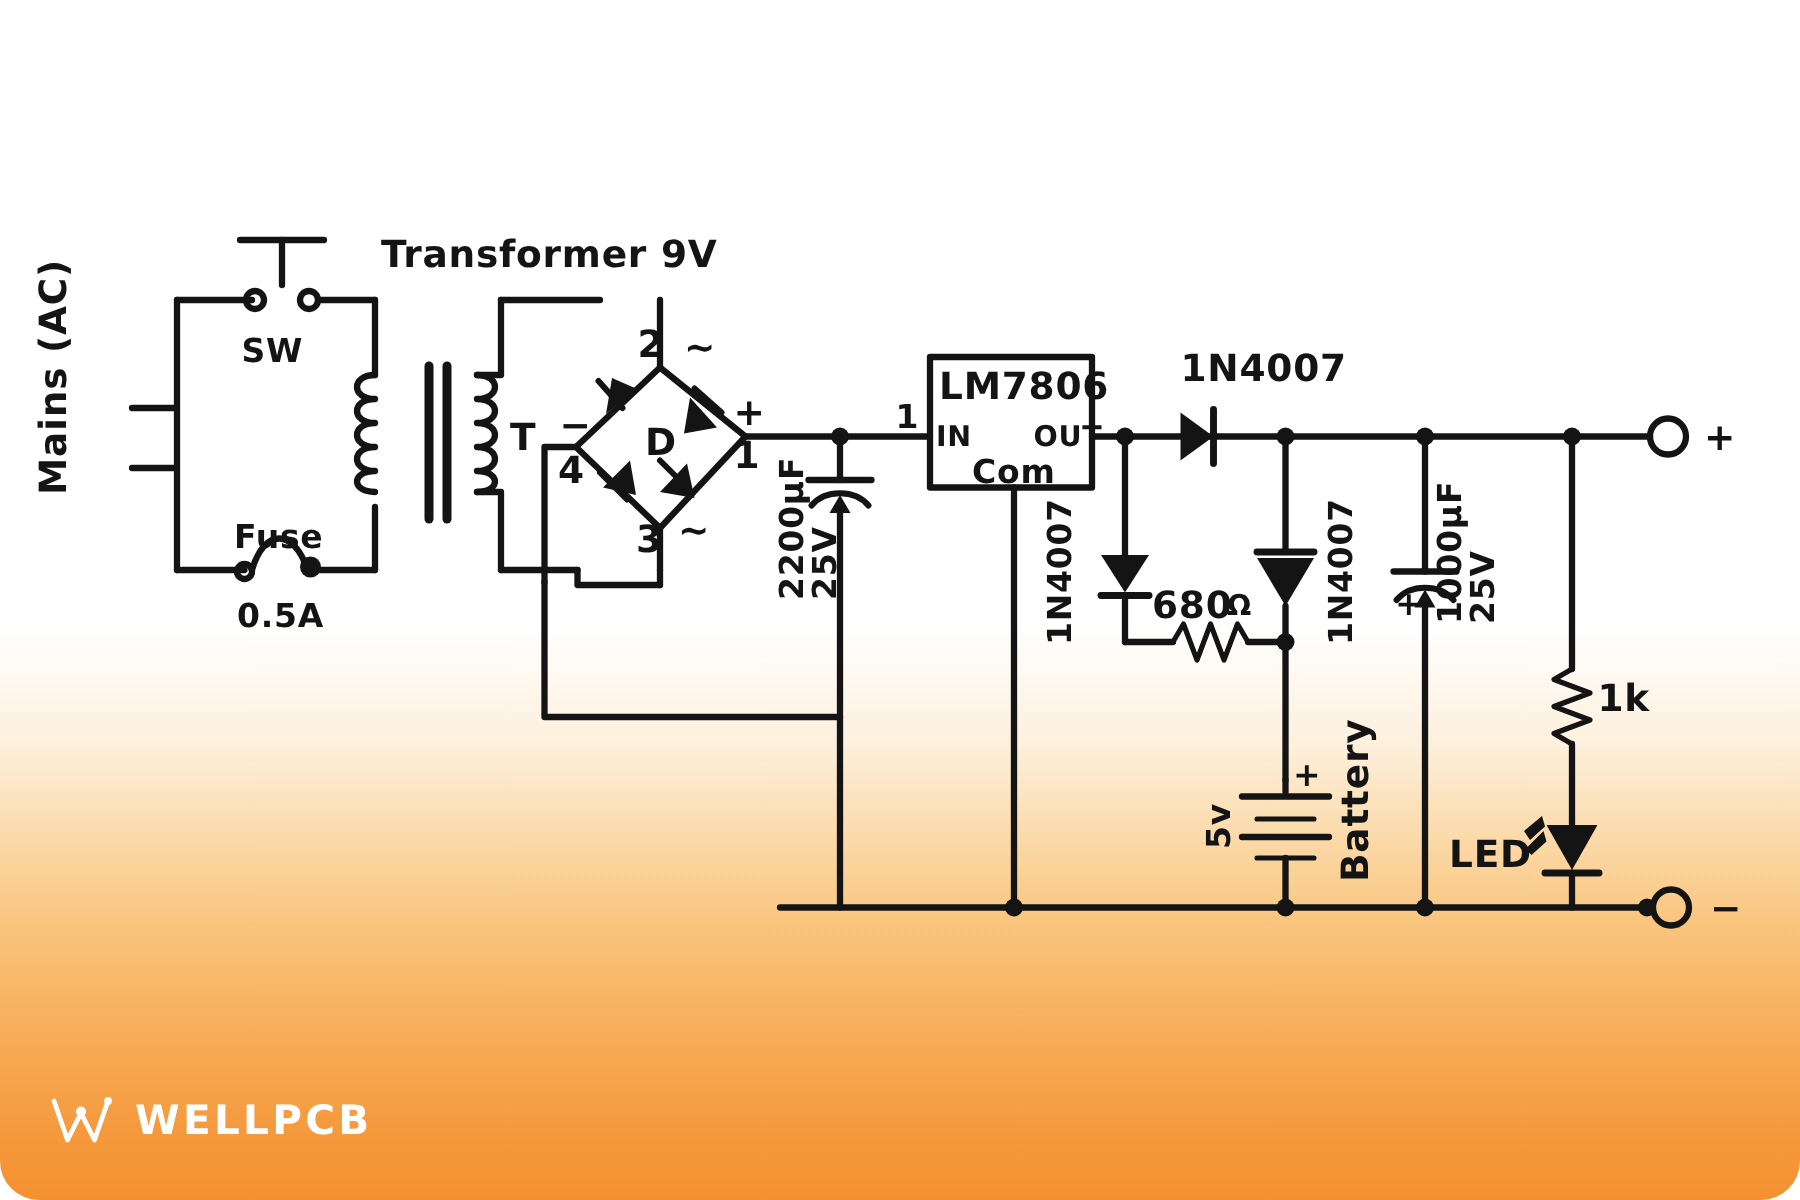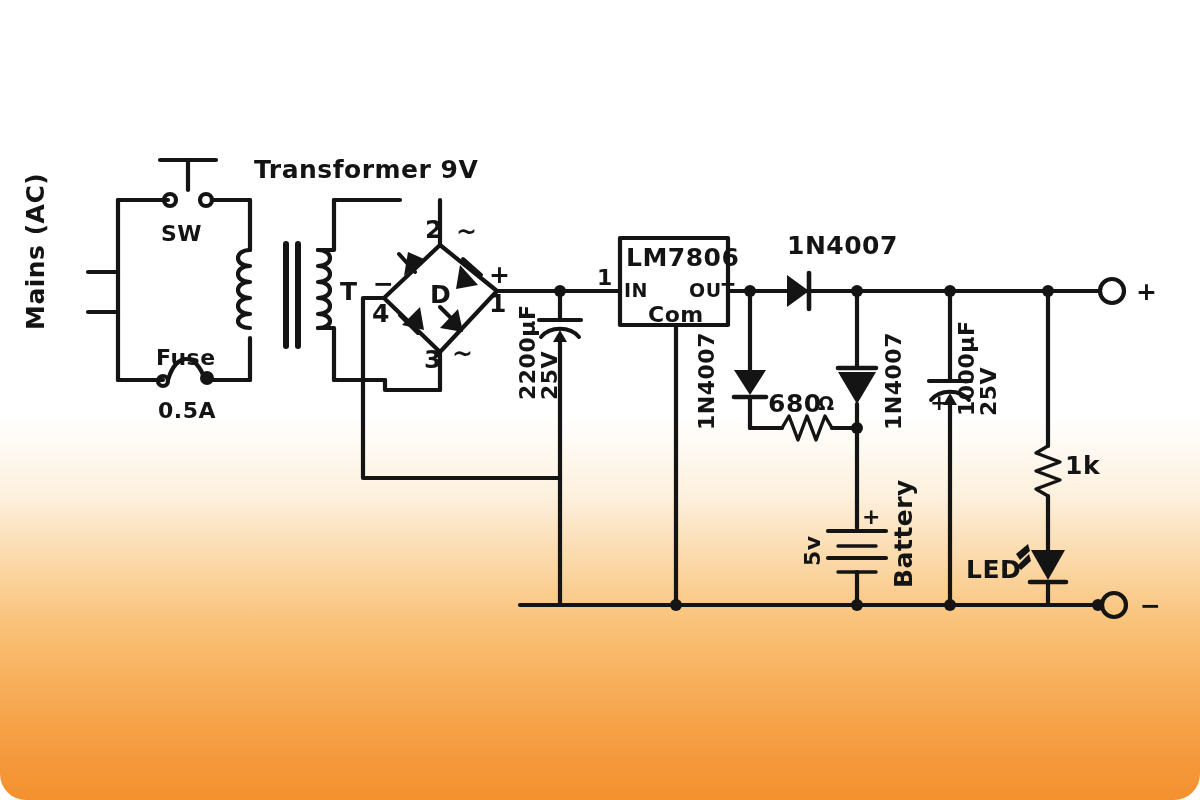--- a/index.html
+++ b/index.html
@@ -304,14 +304,22 @@
       <circle class="node" cx="676" cy="605" r="6"></circle>
       <circle class="node" cx="857" cy="605" r="6"></circle>
       <circle class="node" cx="950" cy="605" r="6"></circle>
       <circle class="node" cx="1098" cy="605" r="6"></circle>
       <circle class="glyph-open" cx="1114" cy="605" r="12"></circle>
     </g>
     <text class="hand-text t-lg" x="1140" y="614">−</text>
 
   </svg>
 
+  <div id="logo">
+    <svg class="mark" viewBox="0 0 44 34">
+      <path d="M2 4 L11 30 L20 12 L29 30 L38 4" fill="none" stroke="#ffffff" stroke-width="3.2" stroke-linecap="round" stroke-linejoin="round"></path>
+      <circle cx="20" cy="11" r="3.4" fill="#ffffff"></circle>
+      <circle cx="38" cy="4" r="2.6" fill="#ffffff"></circle>
+    </svg>
+    <span class="word">WELLPCB</span>
+  </div>
 
 </div>
 
 </body></html>

